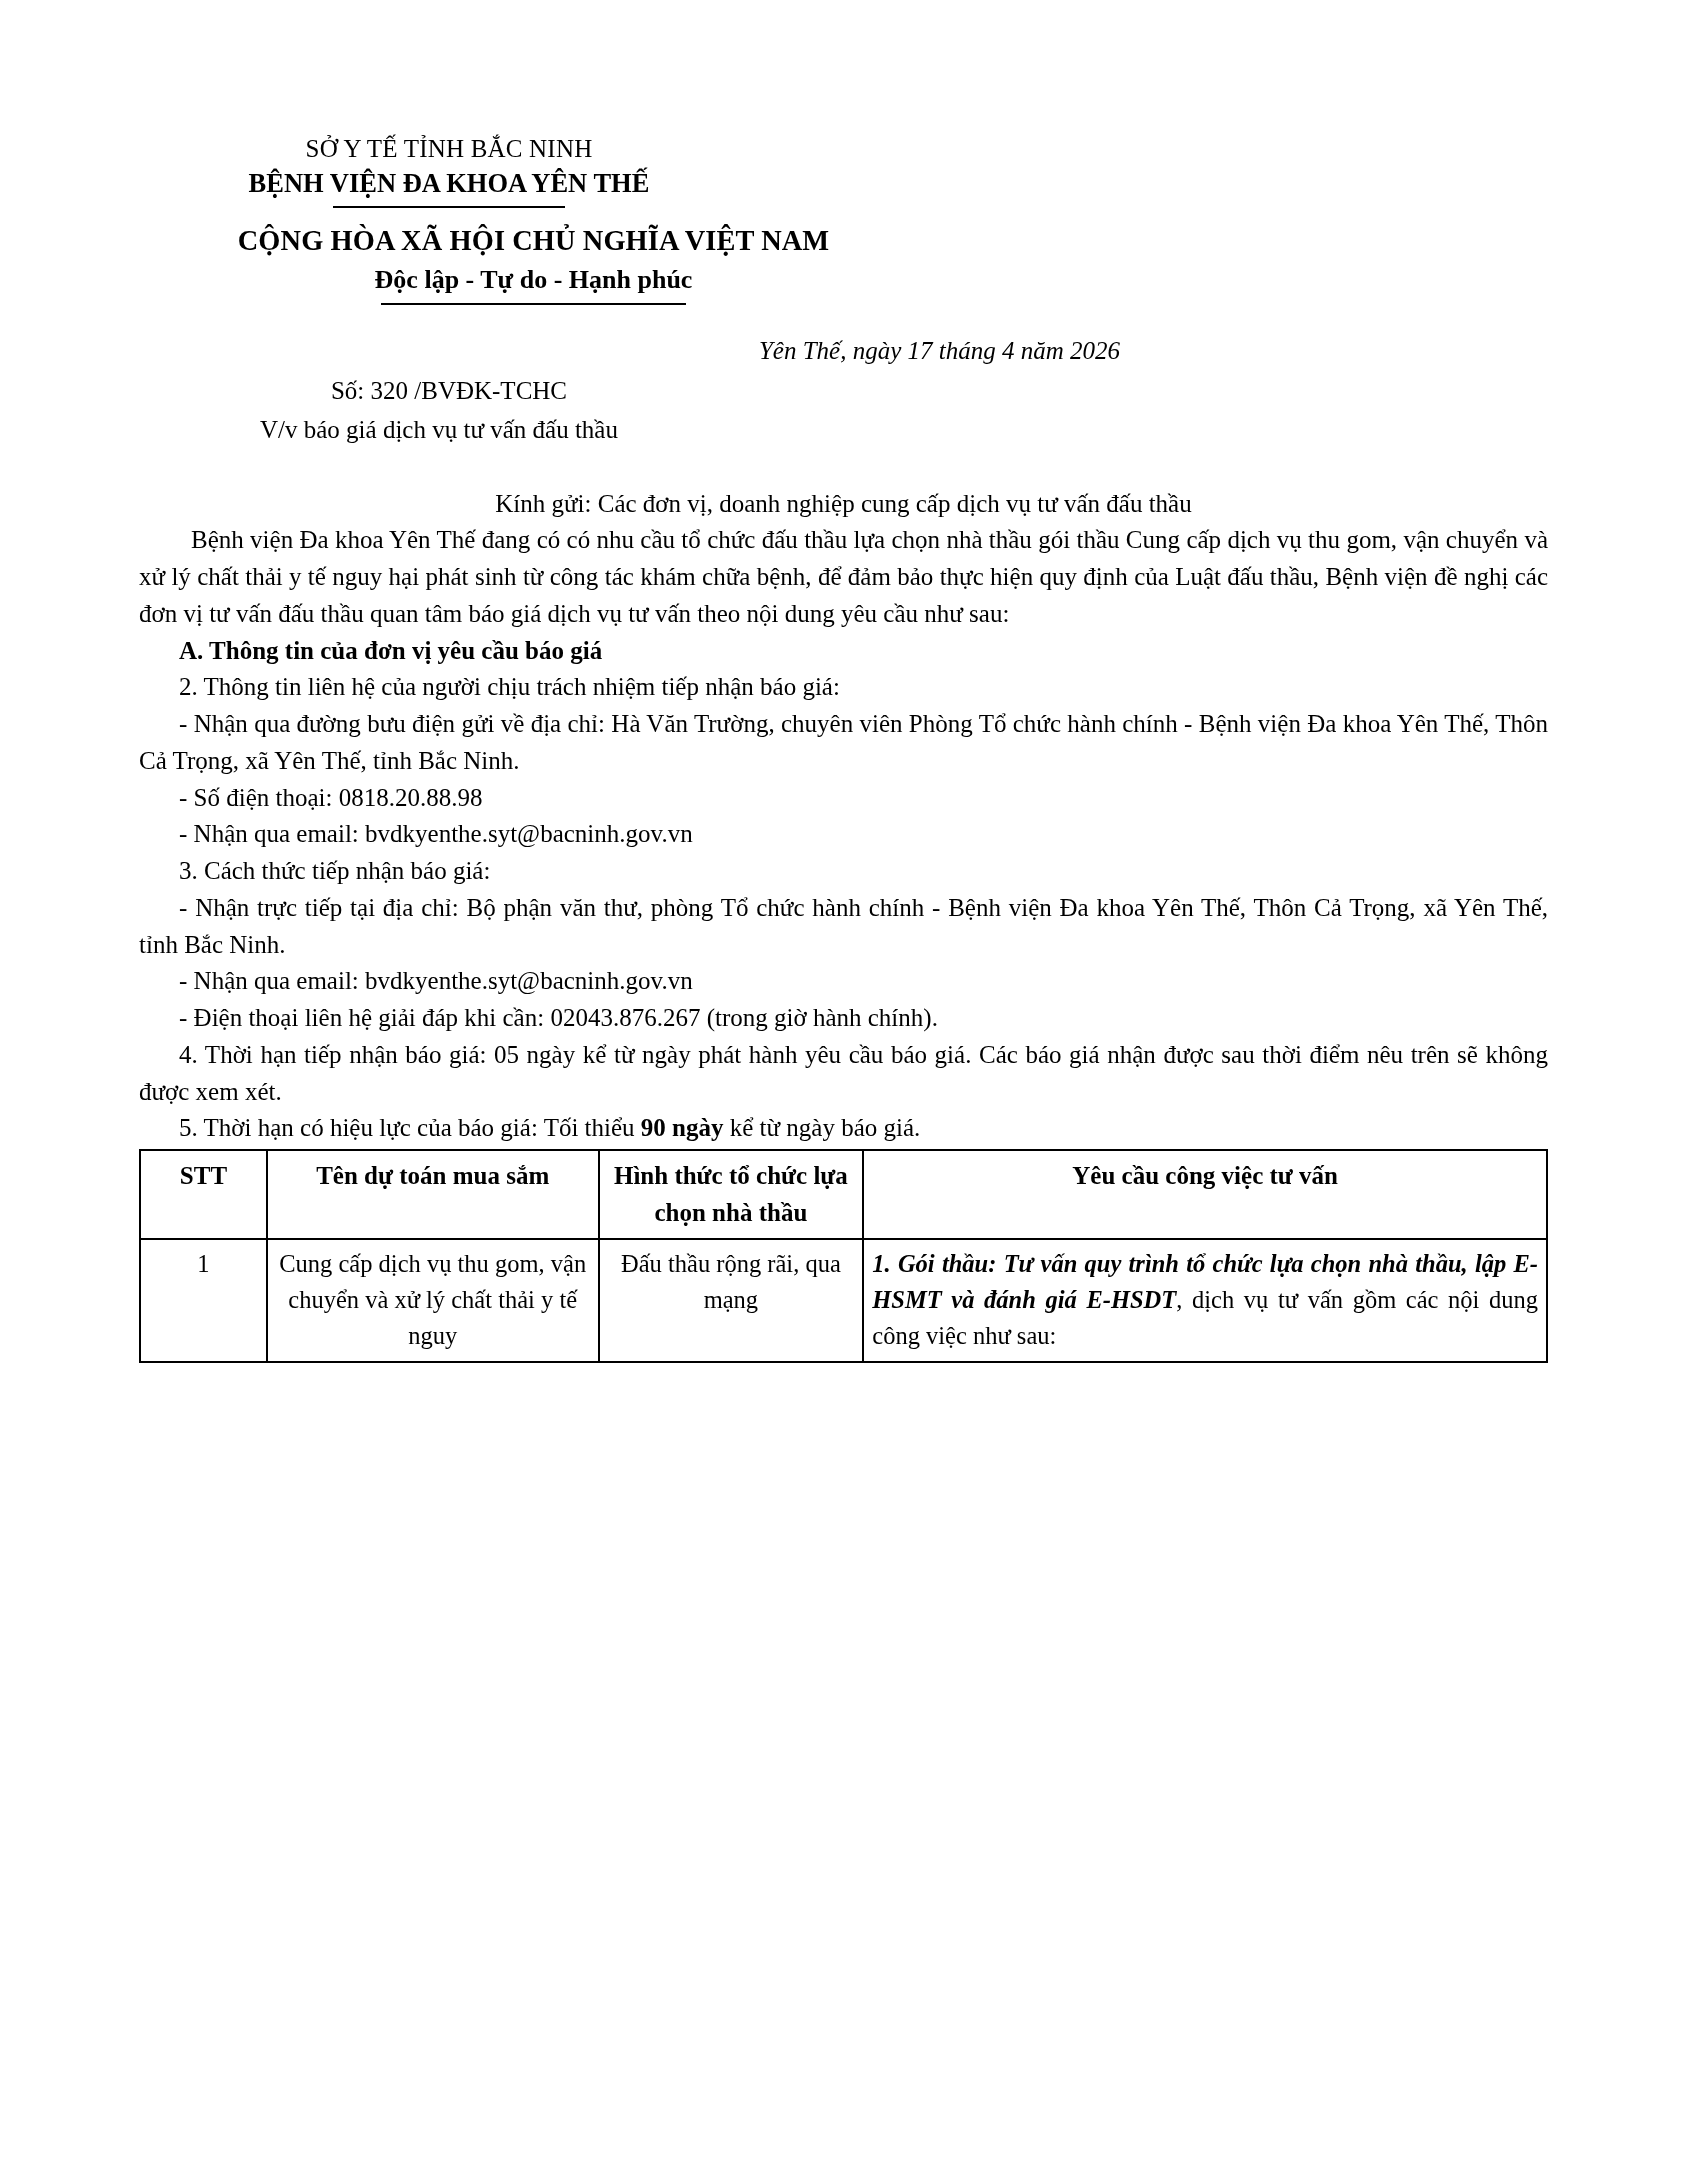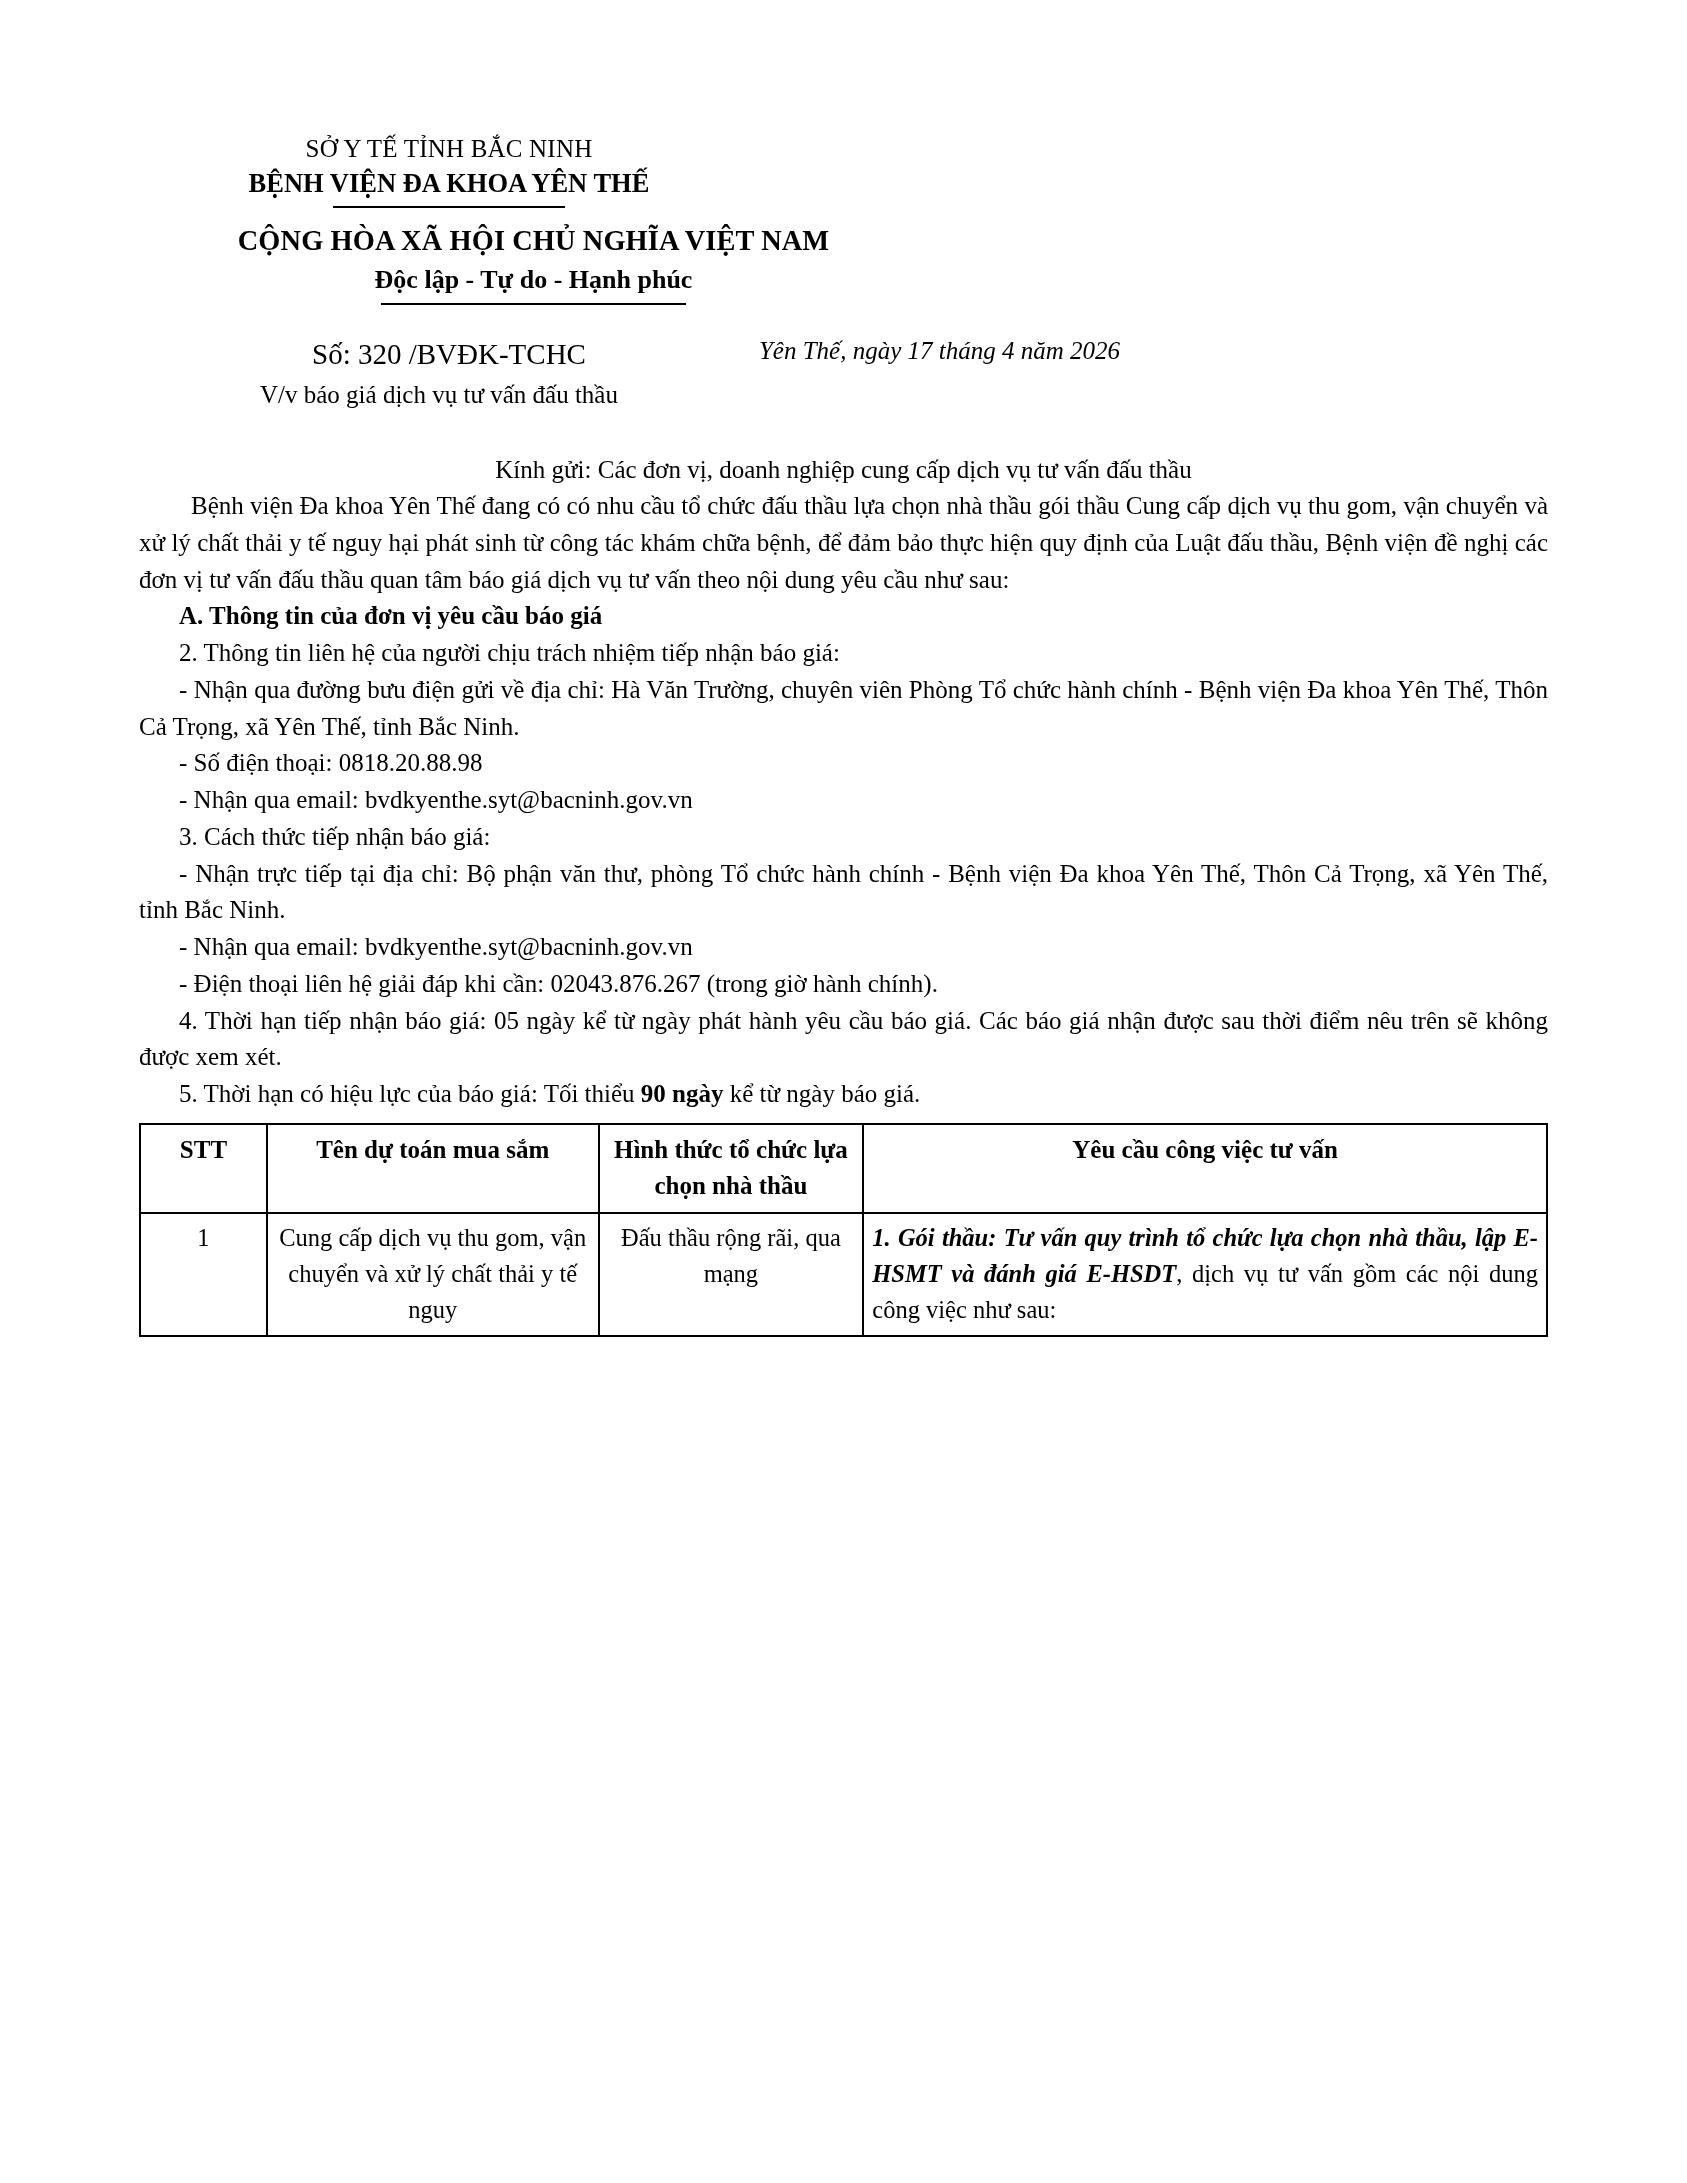--- a/index.html
+++ b/index.html
@@ -91,22 +91,23 @@
   }
   .ref-left {
     width: 44%;
     text-align: center;
   }
   .ref-right {
     width: 56%;
     text-align: left;
   }
   .ref-no {
-    font-size: 29px;
+    font-size: 25px;
     line-height: 1.45;
+    margin-top: 40px;
   }
   .ref-subject {
     font-size: 25px;
     line-height: 1.45;
     margin-top: 2.6px;
     margin-left: -20px;
   }
   .place-date {
     font-size: 25px;
     font-style: italic;
@@ -146,21 +147,21 @@
     line-height: 1.47;
     margin: 0;
     text-indent: 40px;
   }
   b.strong { font-weight: bold; }
 
   
   table.reqtable {
     border-collapse: collapse;
     width: 100%;
-    margin-top: 10px;
+    margin-top: 2px;
     table-layout: fixed;
   }
   table.reqtable td, table.reqtable th {
     border: 2px solid #000;
     padding: 6.6px 8px;
     vertical-align: top;
     font-size: 24.5px;
     line-height: 1.47;
   }
   th.c-stt  { width: 8.2%; }

